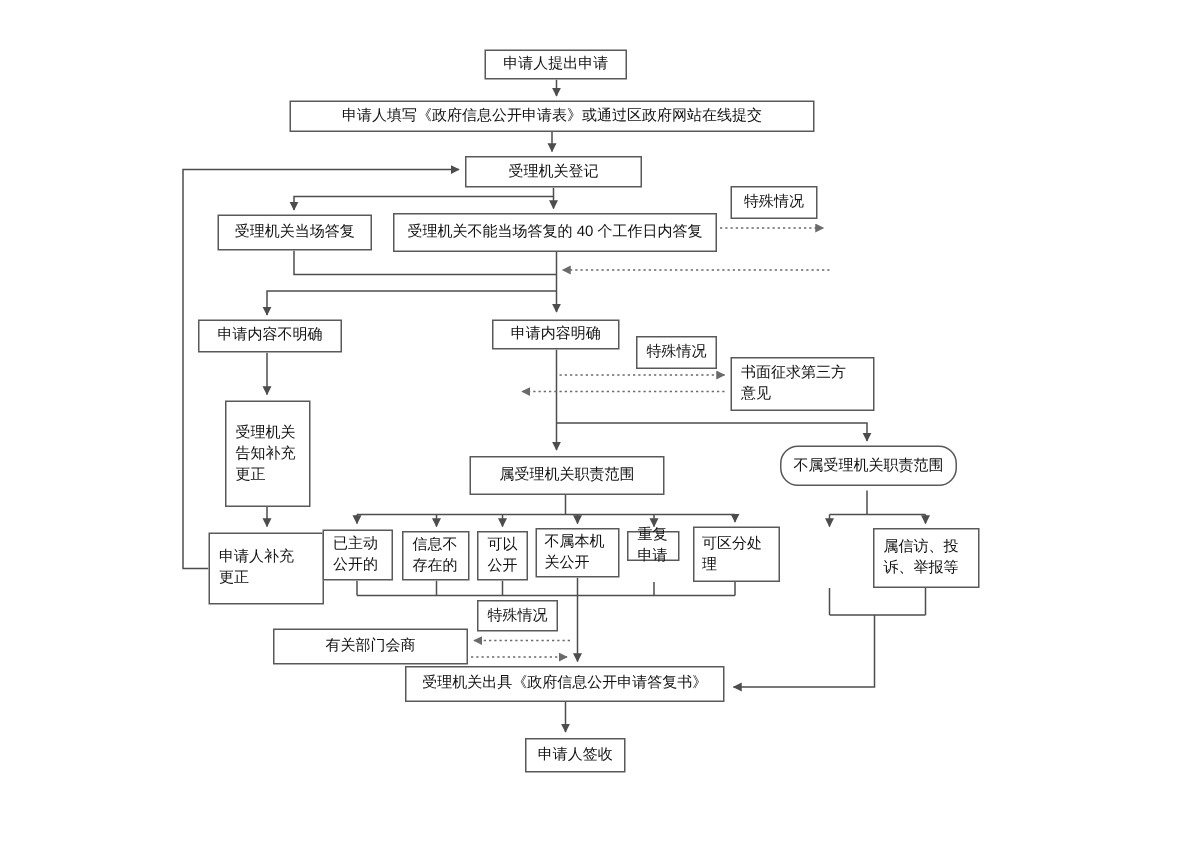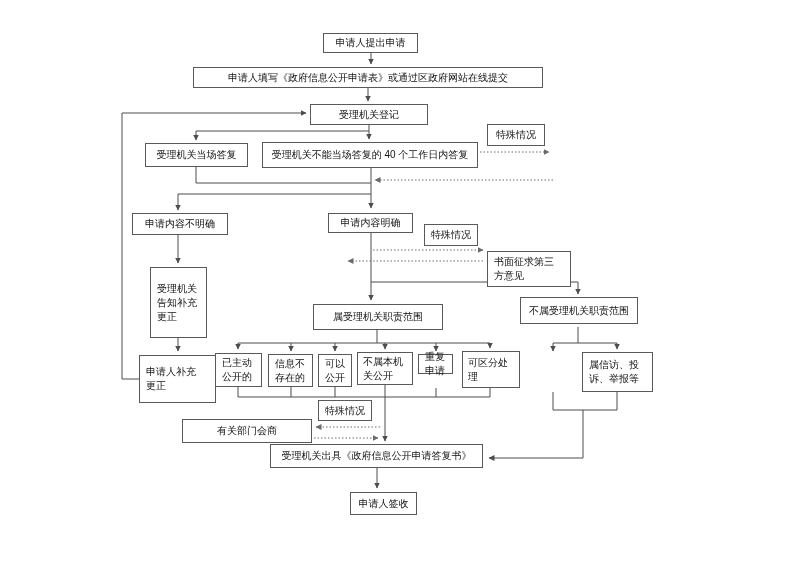--- a/index.html
+++ b/index.html
@@ -111,29 +111,29 @@
 
   <div class="node" style="left:487px;top:124px;width:58px;height:22px;">特殊情况</div>
 
 
   <div class="node" style="left:132px;top:213px;width:96px;height:22px;">申请内容不明确</div>
 
   <div class="node" style="left:328px;top:213px;width:85px;height:20px;">申请内容明确</div>
 
   <div class="node" style="left:424px;top:224px;width:54px;height:22px;">特殊情况</div>
 
-  <div class="node ml" style="left:487px;top:251px;width:84px;height:36px;padding:3px 9px 3px 6px;">书面征求第三方意见</div>
+  <div class="node ml" style="left:487px;top:238px;width:96px;height:36px;padding:3px 9px 3px 6px;">书面征求第三方意见</div>
 
   <div class="node ml" style="left:150px;top:267px;width:57px;height:71px;padding:4px 6px;">受理机关告知补充更正</div>
 
   <div class="node ml" style="left:139px;top:355px;width:77px;height:48px;padding:4px 16px 4px 6px;">申请人补充更正</div>
 
   <div class="node" style="left:313px;top:304px;width:130px;height:26px;">属受理机关职责范围</div>
 
-  <div class="node" style="left:520px;top:297px;width:118px;height:27px;">不属受理机关职责范围</div>
+  <div class="node" style="left:520px;top:297px;width:118px;height:27px;border-radius:12px;">不属受理机关职责范围</div>
 
   <div class="node ml" style="left:215px;top:353px;width:47px;height:34px;padding:2px 6px;">已主动公开的</div>
 
   <div class="node ml" style="left:268px;top:354px;width:45px;height:33px;padding:2px 6px;">信息不存在的</div>
 
   <div class="node ml" style="left:318px;top:354px;width:34px;height:33px;padding:2px 6px;">可以公开</div>
 
   <div class="node ml" style="left:357px;top:352px;width:56px;height:33px;padding:2px 5px;">不属本机关公开</div>
 
   <div class="node ml" style="left:418px;top:354px;width:35px;height:20px;padding:2px 6px;">重复申请</div>

